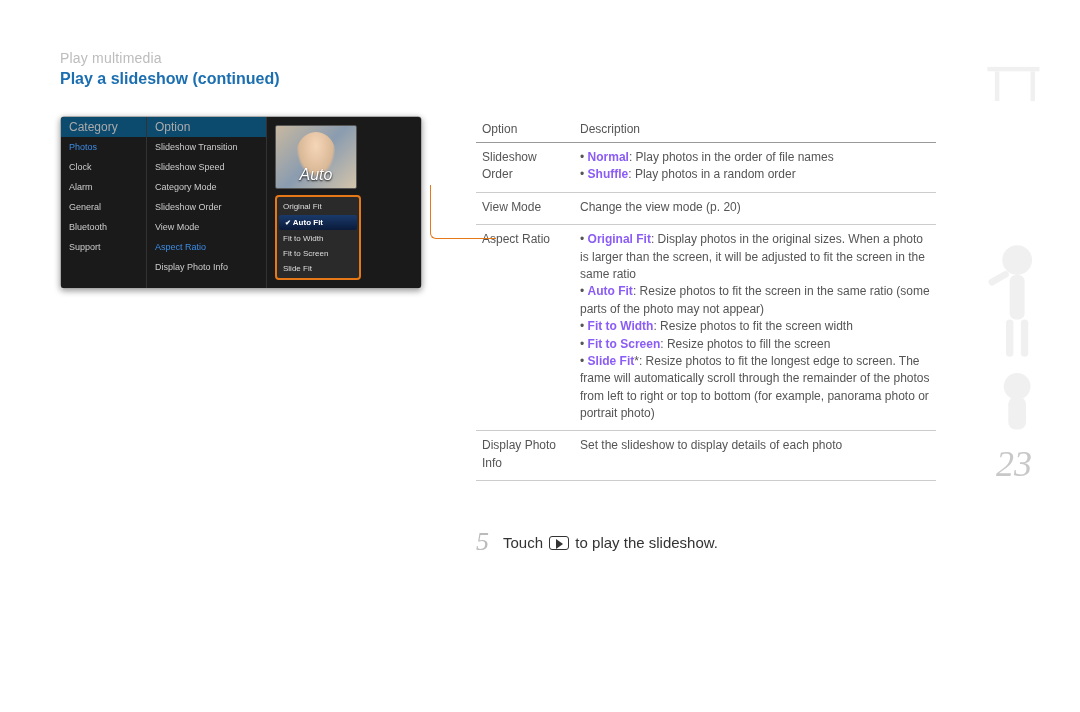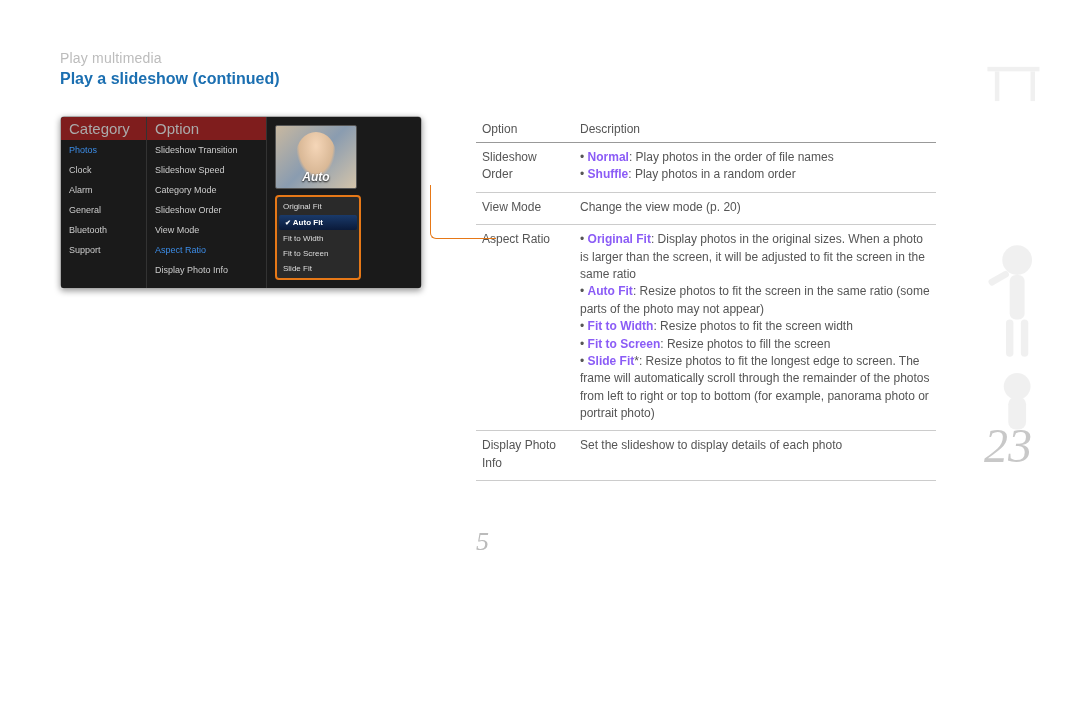--- a/index.html
+++ b/index.html
@@ -76,23 +76,23 @@
     background: #1a1a1a;
   }
   .col {
     display: flex;
     flex-direction: column;
   }
   .col-cat { width: 86px; border-right: 1px solid #333; }
   .col-opt { width: 120px; border-right: 1px solid #333; }
   .col-popup { padding: 8px; flex: 1; position: relative; }
   .col-heading {
-    background: #7f1d1d;
+    background: #0c4a6e;
     color: #aaa;
-    font-size: 15px;
+    font-size: 12px;
     padding: 3px 8px;
   }
   .menu-item {
     font-size: 9px;
     color: #ccc;
     padding: 5px 8px;
   }
   .menu-item.photos { color: #3c8ce6; }
   .menu-item.aspectratio { color: #3c8ce6; }
   .preview-thumb {
@@ -113,24 +113,24 @@
     top: 6px; left: 50%;
     transform: translateX(-50%);
     width: 40px; height: 46px;
     background: radial-gradient(ellipse at 50% 30%, #f5d6b8 0%, #d9b896 60%, transparent 70%);
     border-radius: 50% 50% 40% 40%;
   }
   .preview-label {
     position: absolute;
     bottom: 4px;
     color: #fff;
-    font-size: 12px;
+    font-size: 16px;
     font-style: italic;
     text-shadow: 0 1px 2px #000;
-    font-weight: 700;
+    font-weight: 400;
   }
   .popup-box {
     border: 2px solid #e67817;
     border-radius: 4px;
     background: #2a2a2a;
     width: 86px;
     padding: 2px 0;
   }
   .popup-item {
     font-size: 8px;
@@ -233,24 +233,24 @@
     position: absolute;
     left: 6px; top: 2px;
     border-left: 7px solid #333;
     border-top: 5px solid transparent;
     border-bottom: 5px solid transparent;
   }
   
   .page-num {
     position: absolute;
     right: 48px;
-    bottom: 56px;
+    bottom: 44px;
     font-family: Georgia, "Times New Roman", serif;
     font-style: italic;
-    font-size: 48px;
+    font-size: 36px;
     color: #c8c8c8;
   }
   
   .watermark {
     position: absolute;
     right: 0; top: 0; bottom: 0;
     width: 200px;
     pointer-events: none;
     opacity: 0.12;
   }
@@ -360,16 +360,19 @@
             </tr>
           </tbody>
       </table>
     </div>
   </div>
 
   <div class="connector"></div>
 
   <div class="step-line">
     <span class="step-num">5</span>
+    <span class="step-text">
+      <span>Touch </span><span class="play-icon"></span><span> to play the slideshow.</span>
+    </span>
   </div>
 
   <div class="page-num">23</div>
 </div>
 
 </body></html>

